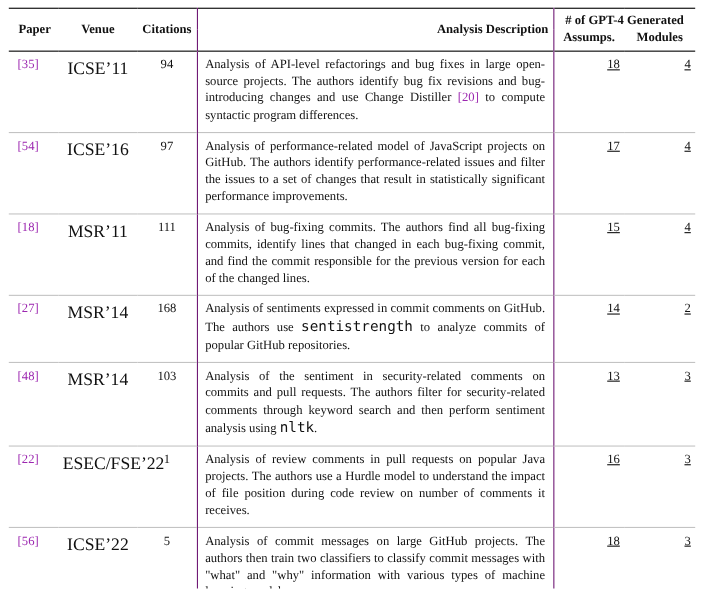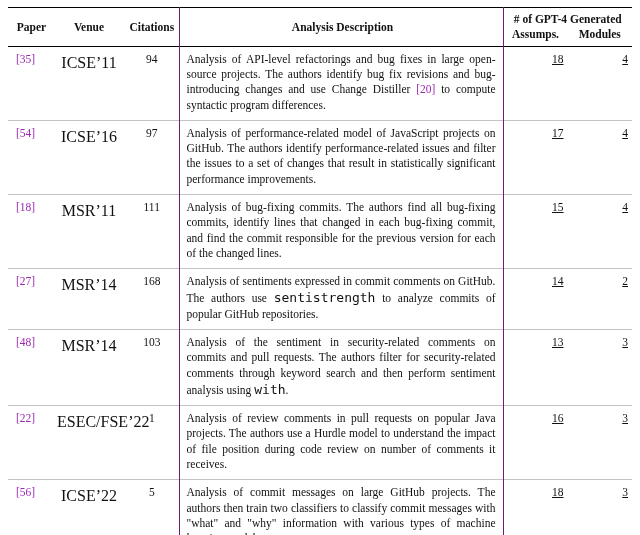--- a/index.html
+++ b/index.html
@@ -24,21 +24,21 @@
   thead th {
     font-weight: bold;
     padding: 4px 4px;
     vertical-align: middle;
     text-align: center;
     line-height: 1.25;
   }
   th.col-paper { width: 45px; text-align: center; padding-left: 6px; }
   th.col-venue { width: 72px; }
   th.col-cit { width: 54px; }
-  th.col-desc { width: 324px; text-align: center; padding-left: 7px; margin-left: 16px; }
+  th.col-desc { width: 324px; text-align: right; padding-left: 7px; margin-left: 16px; }
   th.col-assumps { width: 65px; padding-top: 0; vertical-align: top; }
   th.col-modules { width: 64px; padding-top: 0; vertical-align: top; }
   th.col-group { padding-bottom: 1px; vertical-align: top; margin-left: 45px; }
   .v-right { border-right: 1px solid #701a75; }
   tbody tr + tr td { border-top: 1px solid #c3c3c3; }
   tbody td {
     vertical-align: top;
     padding: 5px 4px 7px 4px;
     line-height: 1.33;
   }
@@ -114,21 +114,21 @@
     <td class="col-cit v-right">168</td>
     <td class="col-desc v-right"><span class="seg-normal">Analysis of sentiments expressed in commit comments on GitHub. The authors use </span><span class="seg-mono">sentistrength</span><span class="seg-normal"> to analyze commits of popular GitHub repositories.</span></td>
     <td class="col-assumps">14</td>
     <td class="col-modules">2</td>
   </tr>
 
   <tr class="body-row">
     <td class="col-paper"><span class="ref">[48]</span></td>
     <td class="col-venue">MSR’14</td>
     <td class="col-cit v-right">103</td>
-    <td class="col-desc v-right"><span class="seg-normal">Analysis of the sentiment in security-related comments on commits and pull requests. The authors filter for security-related comments through keyword search and then perform sentiment analysis using </span><span class="seg-mono">with</span><span class="seg-normal">.</span></td>
+    <td class="col-desc v-right"><span class="seg-normal">Analysis of the sentiment in security-related comments on commits and pull requests. The authors filter for security-related comments through keyword search and then perform sentiment analysis using </span><span class="seg-mono">nltk</span><span class="seg-normal">.</span></td>
     <td class="col-assumps">13</td>
     <td class="col-modules">3</td>
   </tr>
 
   <tr class="body-row">
     <td class="col-paper"><span class="ref">[22]</span></td>
     <td class="col-venue">ESEC/FSE’22</td>
     <td class="col-cit v-right">1</td>
     <td class="col-desc v-right"><span class="seg-normal">Analysis of review comments in pull requests on popular Java projects. The authors use a Hurdle model to understand the impact of file position during code review on number of comments it receives.</span></td>
     <td class="col-assumps">16</td>

